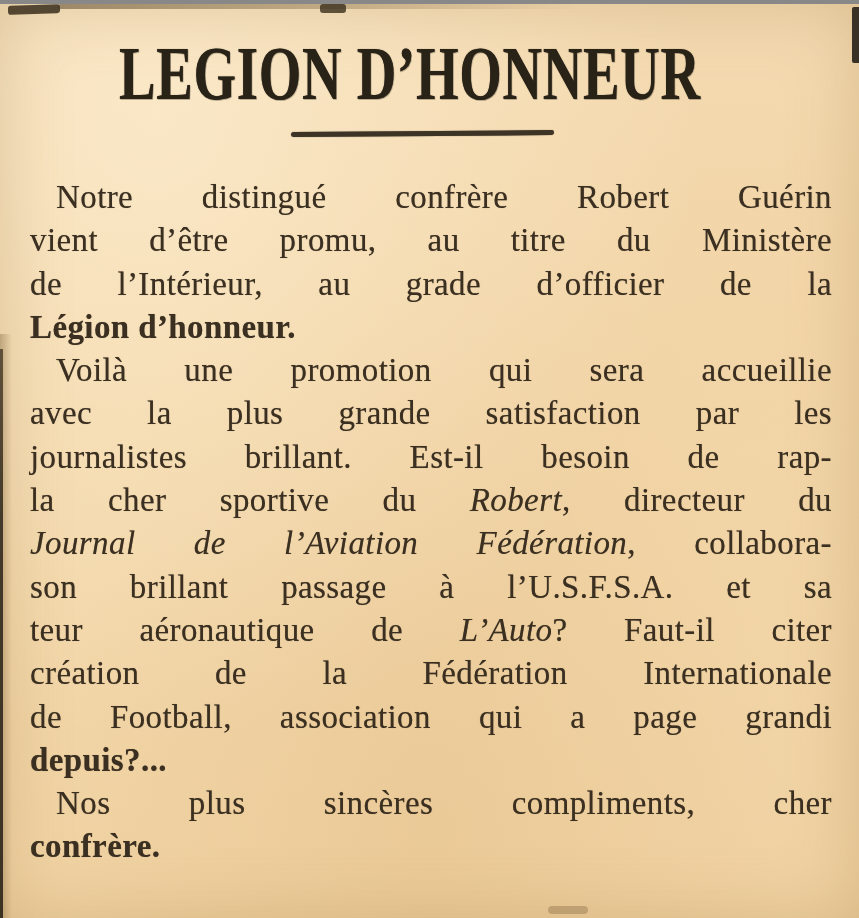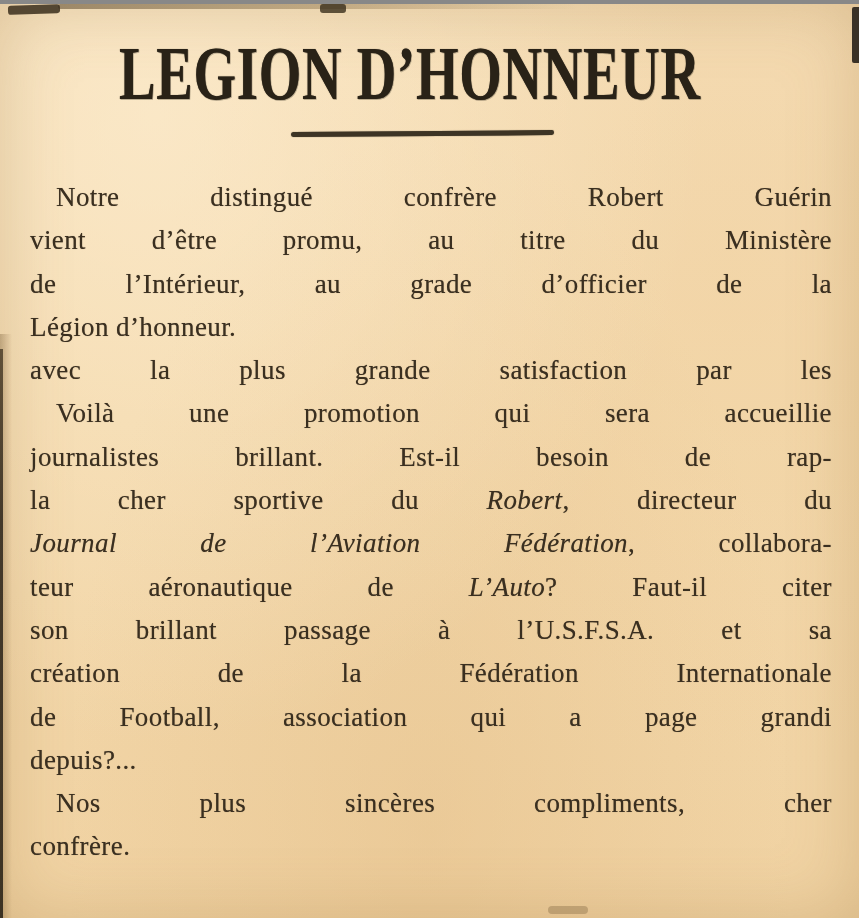--- a/index.html
+++ b/index.html
@@ -73,30 +73,30 @@
     border-radius: 3px;
     transform: rotate(-0.4deg);
     box-shadow: 0 0 1px rgba(61,52,37,0.8);
   }
 
   
   .article-body {
     position: absolute; top: 172px; left: 30px; width: 802px;
   }
   .line {
-    font-size: 27px;
+    font-size: 33px;
     line-height: 43.3px;
     height: 43.3px;
     text-align: justify;
     text-align-last: justify;
     letter-spacing: 0.4px;
     text-shadow: 0 0 0.7px rgba(58,47,32,0.55);
   }
   .line.indent { padding-left: 26px; }
-  .line.last { text-align-last: left; }
+  .line.last { text-align-last: left; font-weight: bold; }
   .seg.italic { font-style: italic; }
 </style>
 </head>
 <body>
 
 <div class="page">
 
   <div class="top-smudge"></div>
   <div class="speck-a"></div>
   <div class="speck-b"></div>
@@ -108,27 +108,27 @@
   <div class="title-wrap">
     <span class="title-text">LEGION D’HONNEUR</span>
   </div>
   <div class="divider"></div>
 
   <div class="article-body">
       <div class="line indent"><span class="seg">Notre distingué confrère Robert Guérin</span></div>
       <div class="line"><span class="seg">vient d’être promu, au titre du Ministère</span></div>
       <div class="line"><span class="seg">de l’Intérieur, au grade d’officier de la</span></div>
       <div class="line last"><span class="seg">Légion d’honneur.</span></div>
+      <div class="line indent"><span class="seg">Voilà une promotion qui sera accueillie</span></div>
       <div class="line"><span class="seg">avec la plus grande satisfaction par les</span></div>
-      <div class="line indent"><span class="seg">Voilà une promotion qui sera accueillie</span></div>
       <div class="line"><span class="seg">journalistes brillant. Est-il besoin de rap-</span></div>
       <div class="line"><span class="seg">la cher sportive du </span><span class="seg italic">Robert</span><span class="seg">, directeur du</span></div>
       <div class="line"><span class="seg italic">Journal de l’Aviation Fédération</span><span class="seg">, collabora-</span></div>
+      <div class="line"><span class="seg">son brillant passage à l’U.S.F.S.A. et sa</span></div>
       <div class="line"><span class="seg">teur aéronautique de </span><span class="seg italic">L’Auto</span><span class="seg">? Faut-il citer</span></div>
-      <div class="line"><span class="seg">son brillant passage à l’U.S.F.S.A. et sa</span></div>
       <div class="line"><span class="seg">création de la Fédération Internationale</span></div>
       <div class="line"><span class="seg">de Football, association qui a page grandi</span></div>
       <div class="line last"><span class="seg">depuis?...</span></div>
       <div class="line indent"><span class="seg">Nos plus sincères compliments, cher</span></div>
       <div class="line last"><span class="seg">confrère.</span></div>
     </div>
 
 </div>
 
 </body></html>

